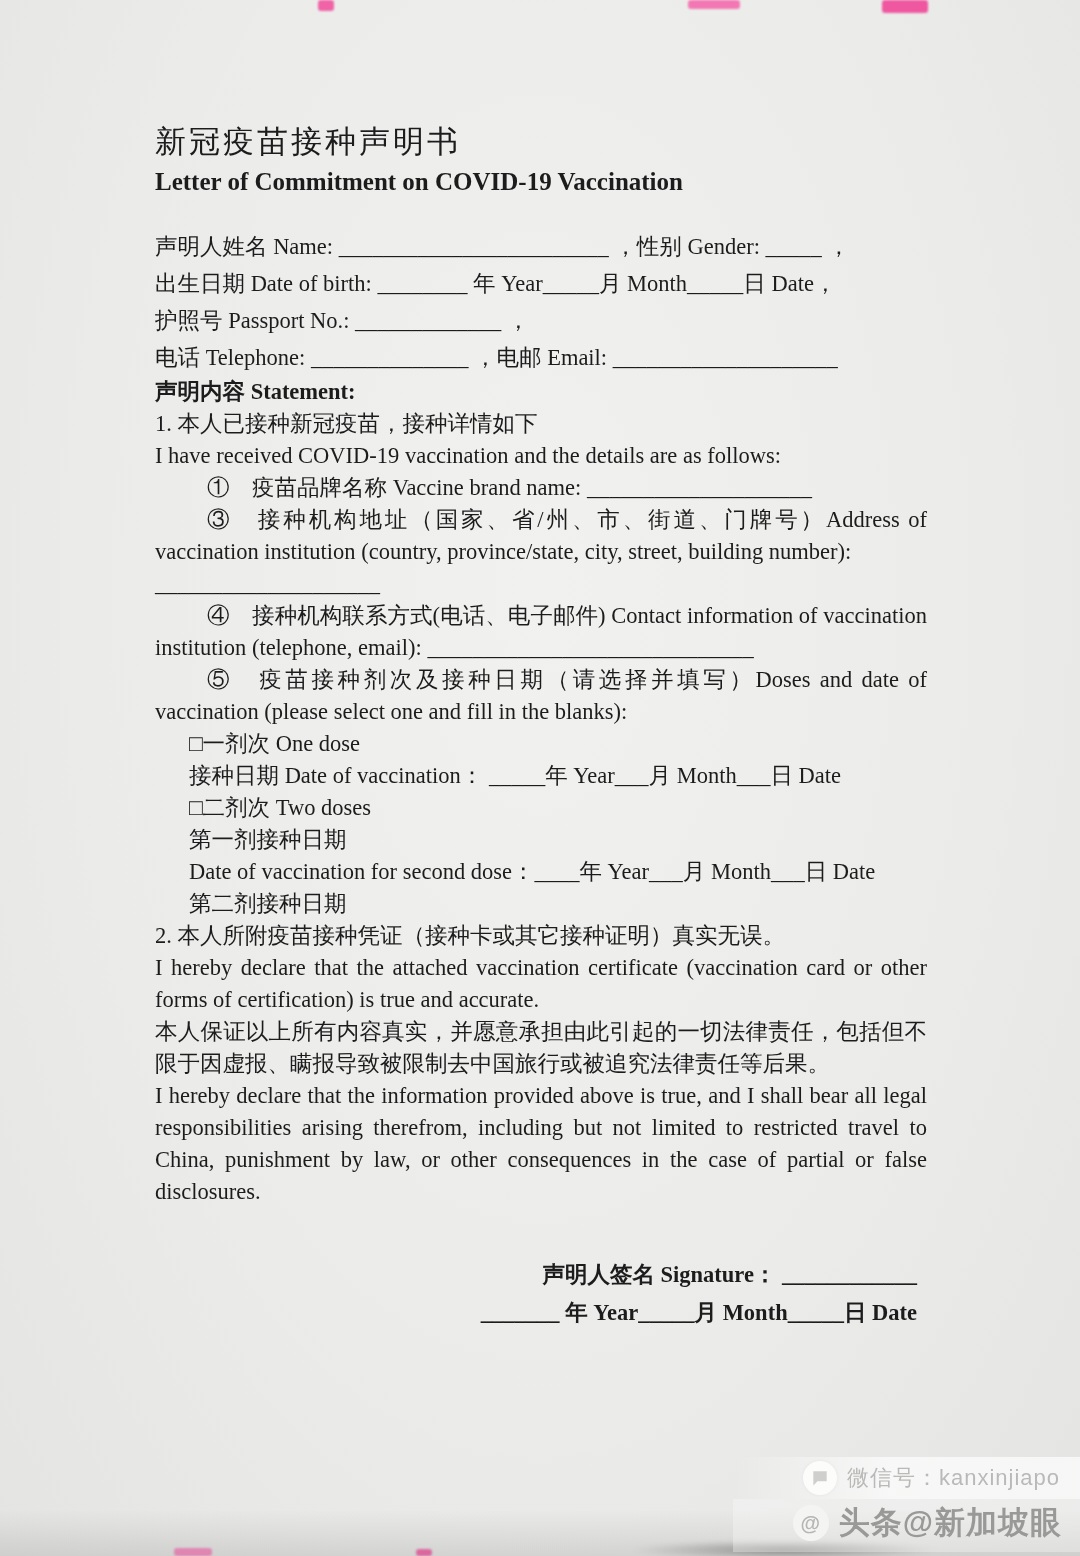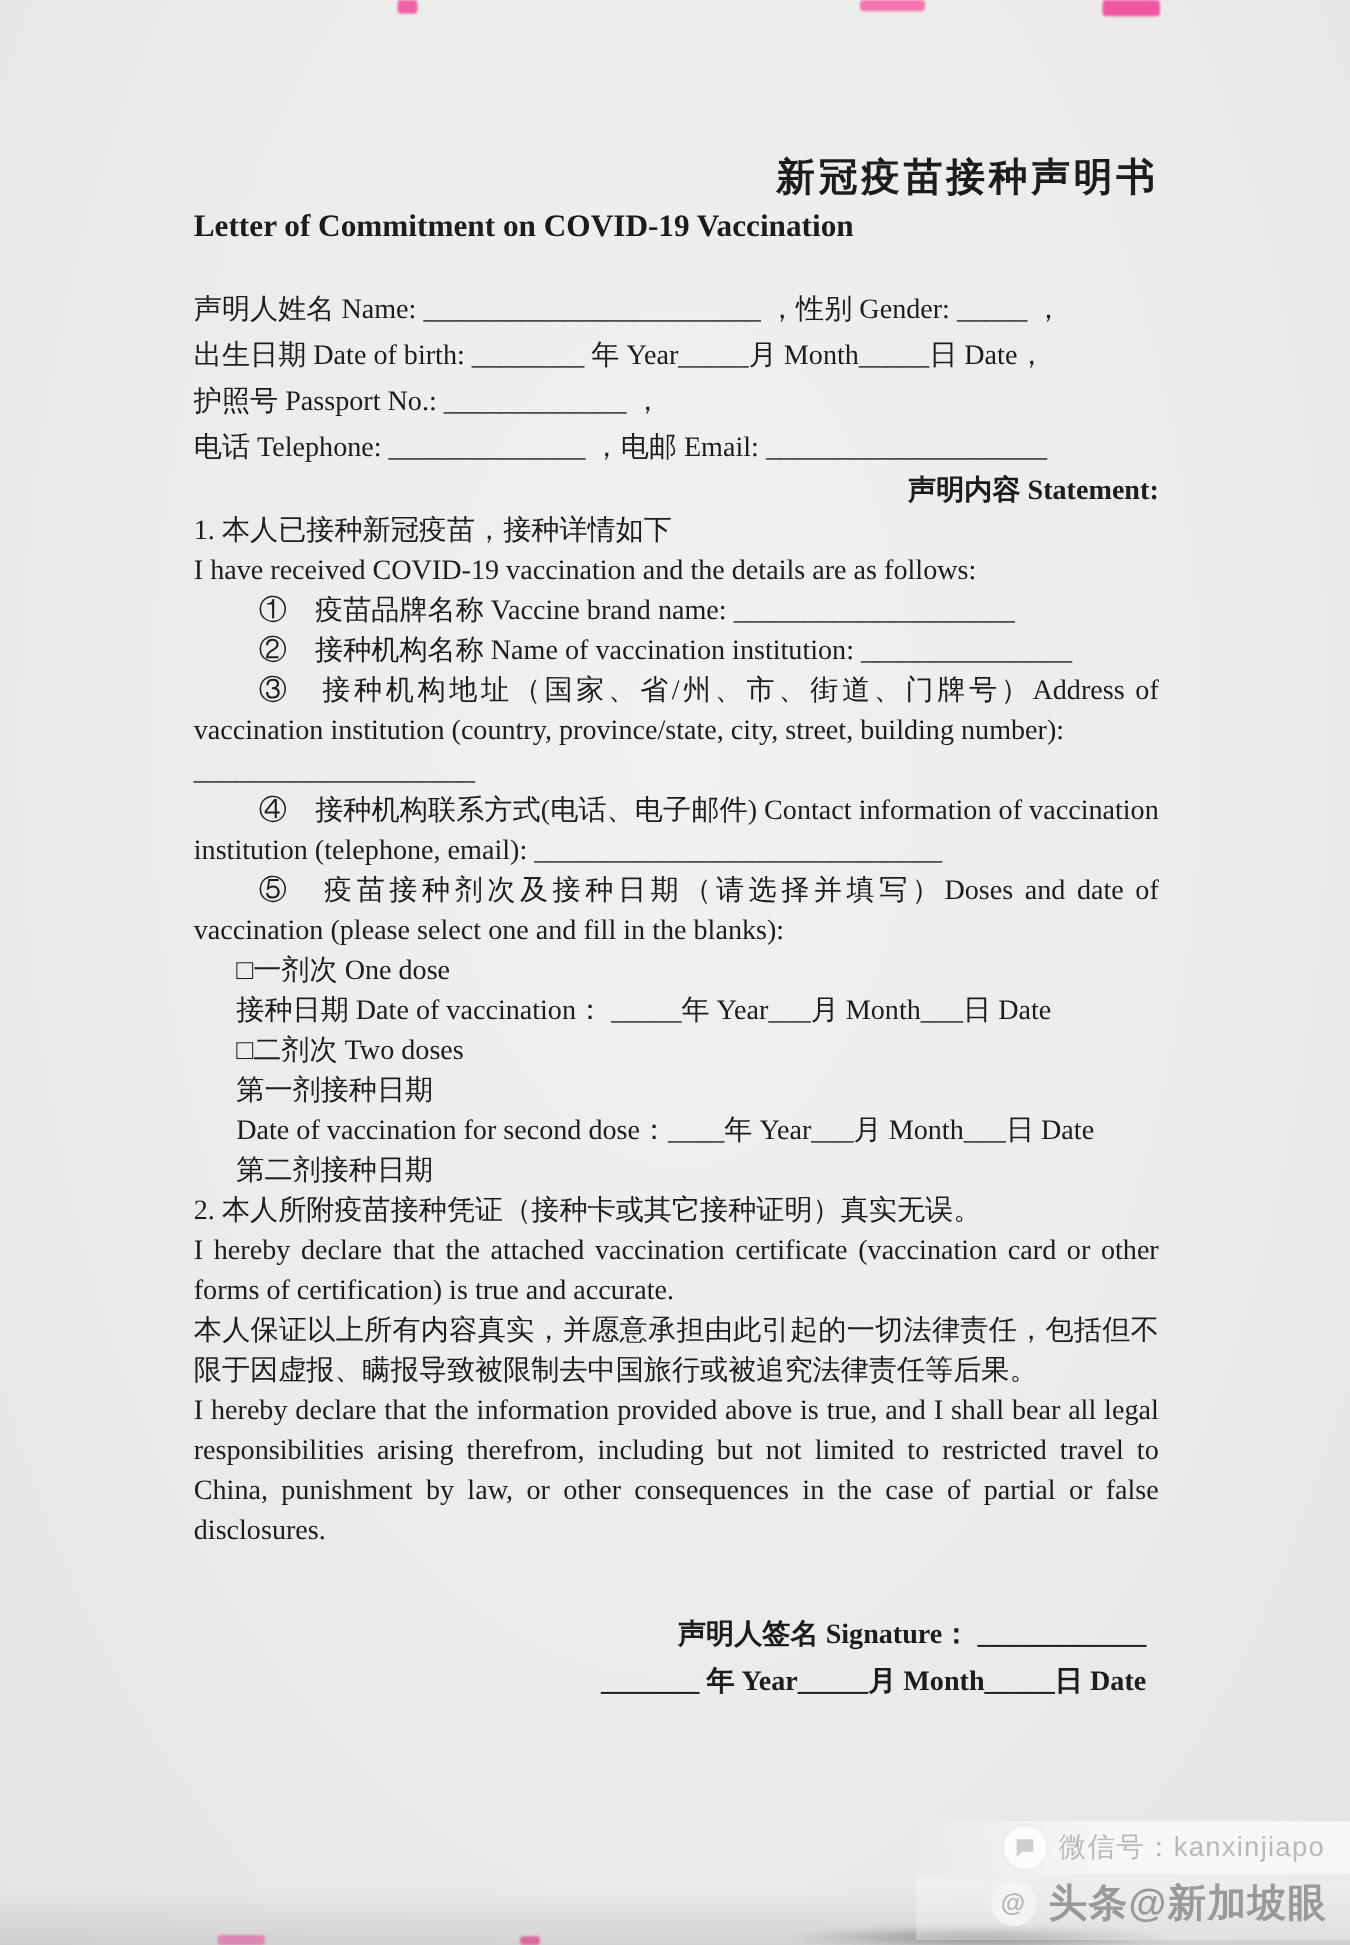--- a/index.html
+++ b/index.html
@@ -9,24 +9,24 @@
     background: radial-gradient(ellipse at 50% 38%, #f1f2f0 0%, #ebecea 60%, #e4e5e3 100%);
     overflow:hidden;
     font-family:"Liberation Serif","DejaVu Serif",serif;
     color:#1c1c1c;
   }
   .content {
     position:absolute; left:155px; top:126px; width:772px;
     font-size:22.5px; line-height:32px;
   }
   .content p { margin:0; }
-  .title-zh { font-size:31px; font-weight:bold; text-align:right; letter-spacing:3px; margin:0; }
+  .title-zh { font-size:31px; font-weight:normal; text-align:left; letter-spacing:3px; margin:0; }
   .title-en { font-size:25px; font-weight:bold; text-align:left; margin:8px 0 0 0; }
   .fields { margin-top:30px; font-weight:normal; line-height:37px; }
-  .stmt-heading { margin-top:24px; font-weight:bold;text-align:right; }
+  .stmt-heading { margin-top:24px; font-weight:bold; }
   .para { text-align:justify; }
   .hang { text-indent:52px; text-align:justify; }
   .sub-indent { padding-left:34px; }
   .gap-top { margin-top:22px; }
   .closing-gap { margin-top:28px; }
   .sig-block { margin-top:48px; text-align:right; font-weight:bold; line-height:38px; padding-right:10px; }
 
   
   .watermark { position:absolute; right:0; bottom:4px; font-family:"Liberation Sans","DejaVu Sans",sans-serif; }
   .wm-row1 {
@@ -93,21 +93,20 @@
       <p>护照号 Passport No.: _____________ ，</p>
       <p>电话 Telephone: ______________ ，电邮 Email: ____________________</p>
     </div>
 
     <p class="stmt-heading">声明内容 Statement:</p>
 
     <p>1. 本人已接种新冠疫苗，接种详情如下</p>
     <p class="para">I have received COVID-19 vaccination and the details are as follows:</p>
 
     <p class="hang">①　疫苗品牌名称 Vaccine brand name: ____________________</p>
-    <p class="hang">②　接种机构名称 Name of vaccination institution: _______________</p>
     <p class="hang">③　接种机构地址（国家、省/州、市、街道、门牌号）Address of vaccination institution (country, province/state, city, street, building number):</p>
     <p>____________________</p>
     <p class="hang">④　接种机构联系方式(电话、电子邮件) Contact information of vaccination institution (telephone, email): _____________________________</p>
     <p class="hang">⑤　疫苗接种剂次及接种日期（请选择并填写）Doses and date of vaccination (please select one and fill in the blanks):</p>
 
     <p class="sub-indent">□一剂次 One dose</p>
     <p class="sub-indent">接种日期 Date of vaccination： _____年 Year___月 Month___日 Date</p>
     <p class="sub-indent">□二剂次 Two doses</p>
     <p class="sub-indent">第一剂接种日期</p>
     <p class="sub-indent">Date of vaccination for second dose：____年 Year___月 Month___日 Date</p>

